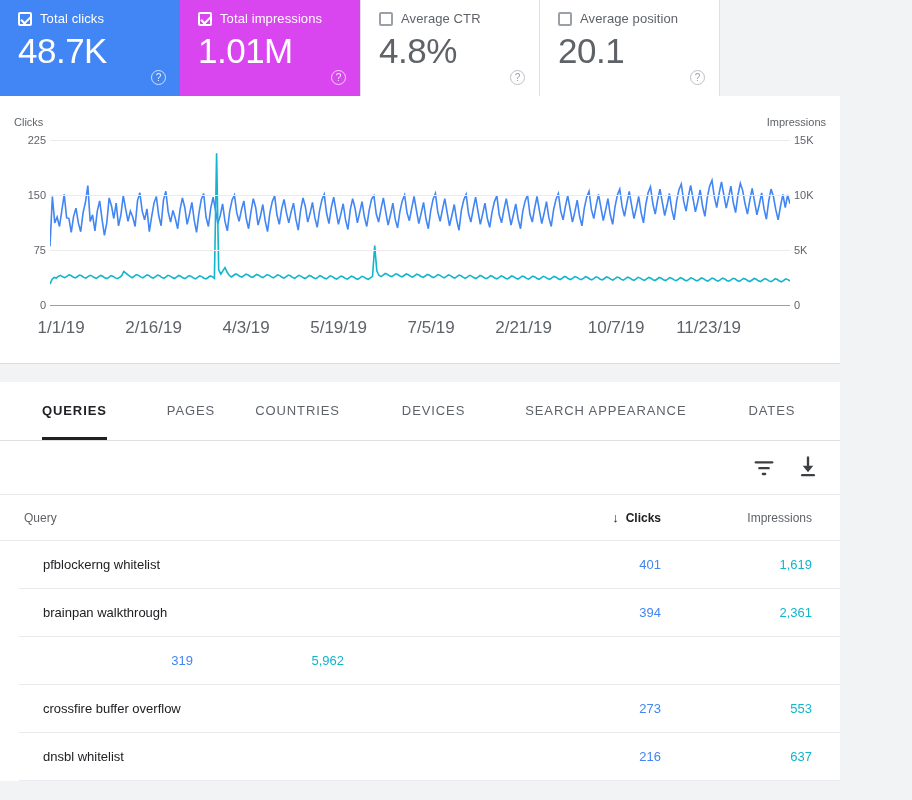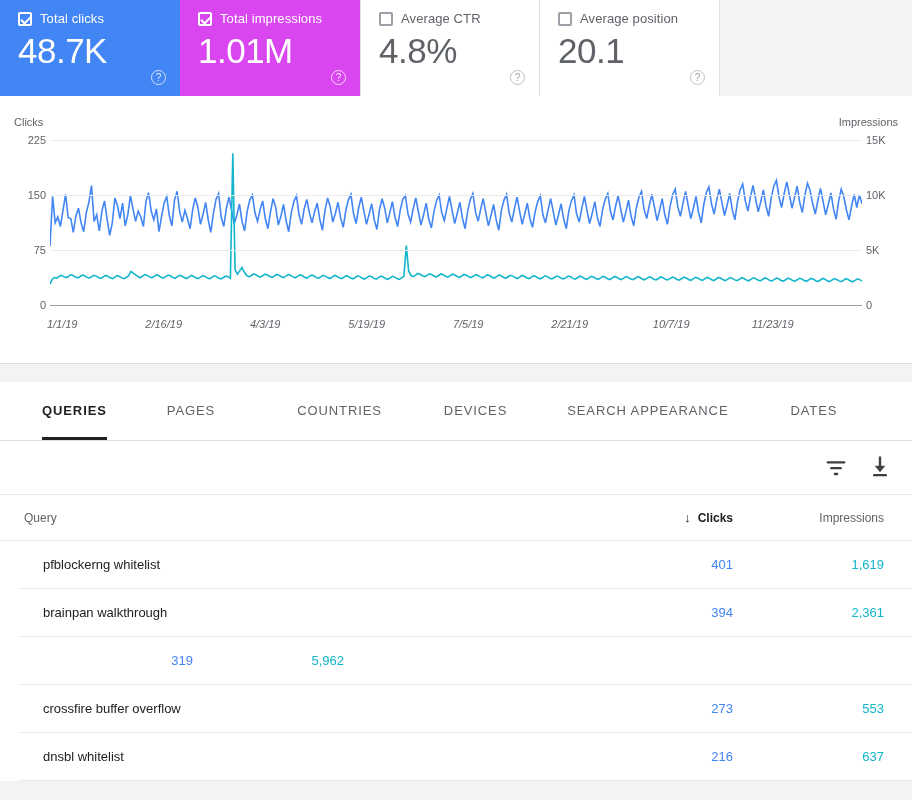--- a/index.html
+++ b/index.html
@@ -2,21 +2,21 @@
 <html><head>
 <meta charset="utf-8">
 <style>
   * { box-sizing: border-box; margin: 0; padding: 0; }
   html, body {
     width: 912px; height: 800px;
     background: #f1f3f4;
     font-family: "Liberation Sans", sans-serif;
     overflow: hidden;
   }
-  .page { width: 912px; height: 800px; position: relative; background: #f1f3f4; }
+  .page { width: 840px; height: 800px; position: relative; background: #f1f3f4; }
 
   
   .cards { display: flex; height: 96px; background: #f1f3f4; }
   .card {
     position: relative; height: 96px;
     padding: 11px 14px 0 18px;
     border-right: 1px solid #e0e0e0;
     flex: none;
   }
   .card.clicks       { width: 180px; background: #4285f4; border-right: none; }
@@ -78,22 +78,22 @@
   }
   .tick.l { left: 6px; }
   .tick.r { right: 6px; width: 40px; text-align: left; }
 
   .plot { position: absolute; left: 50px; right: 50px; top: 44px; height: 165px; }
   .gridline { position: absolute; left: 0; right: 0; height: 1px; background: #ebebeb; }
   .gridline.base { background: #9aa0a6; }
 
   .xlabels { position: absolute; left: 50px; right: 50px; top: 222px; height: 16px; }
   .xlabel {
-    position: absolute; font-size: 11px; color: #5f6368;
-    transform: translateX(-50%); white-space: nowrap; font-style: italic;
+    position: absolute; font-size: 17px; color: #5f6368;
+    transform: translateX(-50%); white-space: nowrap;
   }
 
   .gap { height: 18px; background: #f1f3f4; }
 
   
   .tabs-panel { background: #fff; border-bottom: 1px solid #e0e0e0; }
   .tabs { display: flex; height: 58px; align-items: center; padding-left: 42px; }
   .tab {
     font-size: 13px; letter-spacing: .9px; color: #5f6368;
     height: 58px; line-height: 58px; cursor: pointer;
@@ -222,21 +222,21 @@
         <div class="xlabel" style="left: 89%;">11/23/19</div>
       </div>
   </div>
 
   <div class="gap"></div>
 
   <div class="tabs-panel">
     <div class="tabs" id="tabs">
         <div class="tab active" style="margin-left: 0px; padding: 0px;">QUERIES</div>
         <div class="tab" style="margin-left: 60px;">PAGES</div>
-        <div class="tab" style="margin-left: 82px;">COUNTRIES</div>
+        <div class="tab" style="margin-left: 40px;">COUNTRIES</div>
         <div class="tab" style="margin-left: 62px;">DEVICES</div>
         <div class="tab" style="margin-left: 60px;">SEARCH APPEARANCE</div>
         <div class="tab" style="margin-left: 62px;">DATES</div>
       </div>
   </div>
 
   <div class="toolbar">
     <div class="tb-icon filter">
       <svg viewBox="0 0 24 24" width="28" height="28" fill="#3c4043">
         <rect x="4" y="7" width="16" height="2" rx="1"></rect>

